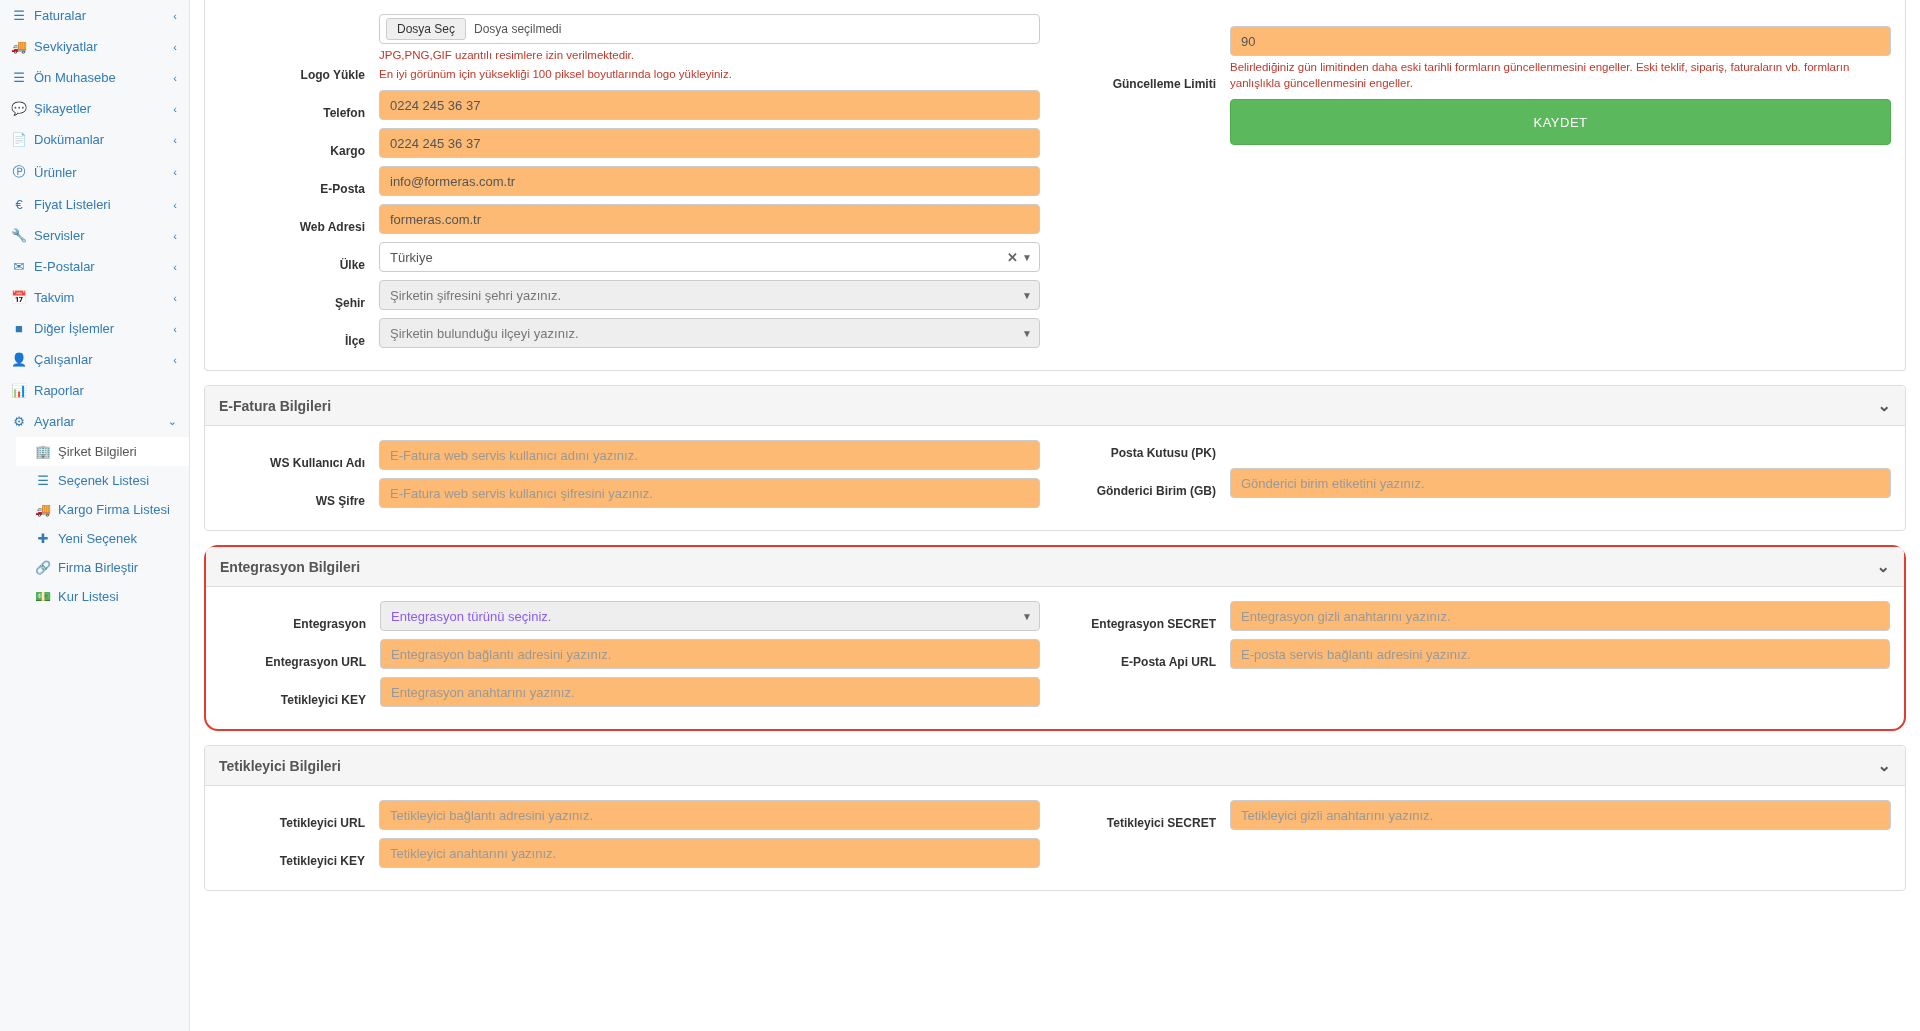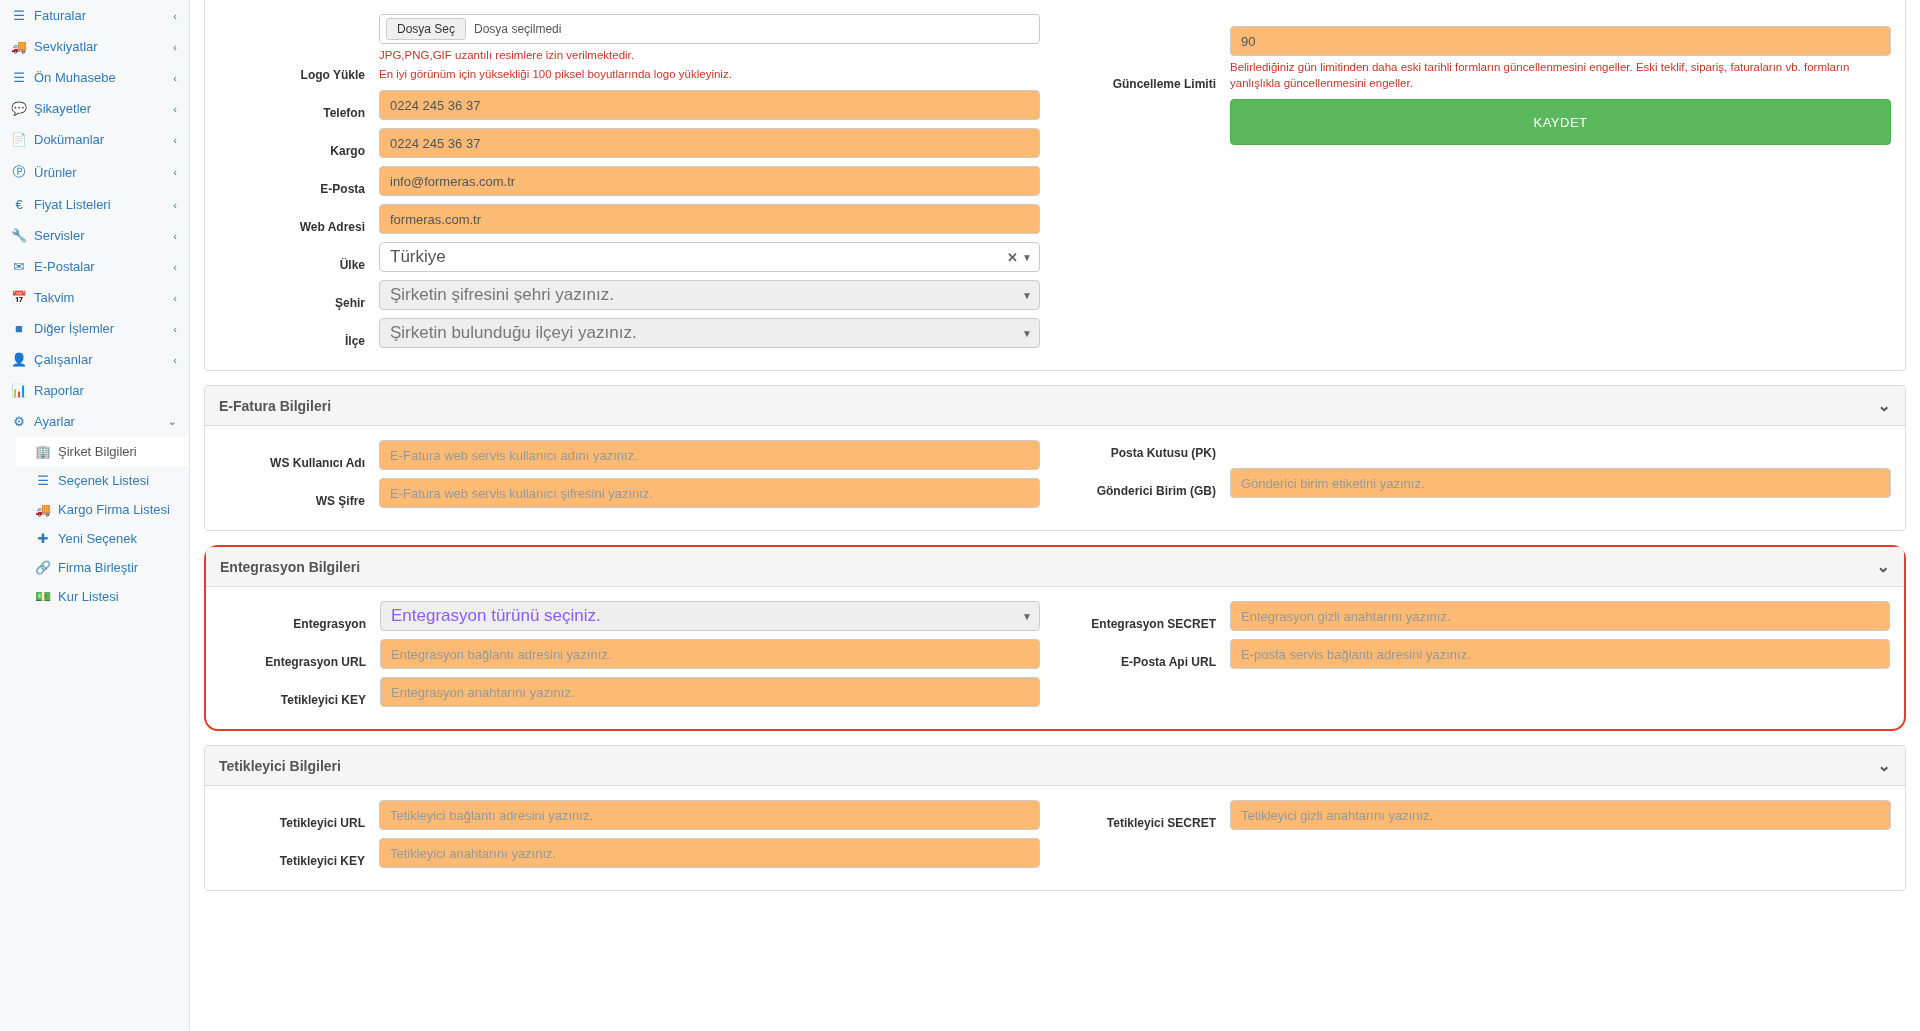--- a/index.html
+++ b/index.html
@@ -22,21 +22,21 @@
     .panel-body { padding: 14px; }
     .panel.highlight { border: 2px solid #e33b2e; border-radius: 14px; }
     .panel.highlight .panel-header { border-radius: 6px 6px 0 0; }
     .row { display: flex; gap: 30px; }
     .col { flex: 1; }
     .form-group { display: flex; align-items: flex-end; margin-bottom: 8px; }
     .form-label { width: 160px; text-align: right; padding-right: 14px; padding-top: 6px; font-size: 12px; font-weight: 600; color: #333; flex-shrink: 0; }
     .form-control-wrap { flex: 1; }
     .form-control { width: 100%; height: 30px; padding: 4px 10px; border: 1px solid #ccc; border-radius: 4px; font-size: 13px; background: #fdba74; color: #555; }
     .form-control::placeholder { color: #999; }
-    .form-select { width: 100%; height: 30px; padding: 4px 24px 4px 10px; border: 1px solid #ccc; border-radius: 4px; font-size: 17px; background: #eee; color: #555; position: relative; display: flex; align-items: center; justify-content: space-between; }
+    .form-select { width: 100%; height: 30px; padding: 4px 24px 4px 10px; border: 1px solid #ccc; border-radius: 4px; font-size: 13px; background: #eee; color: #555; position: relative; display: flex; align-items: center; justify-content: space-between; }
     .form-select.white { background: #fff; }
     .select-arrow { position: absolute; right: 8px; top: 50%; transform: translateY(-50%); font-size: 10px; color: #666; pointer-events: none; }
     .select-clear { position: absolute; right: 22px; top: 50%; transform: translateY(-50%); font-size: 13px; color: #666; font-weight: bold; }
     .form-select-wrap { position: relative; flex: 1; }
     .help-text { font-size: 11.5px; color: #c0392b; margin-top: 3px; line-height: 1.4; }
     .btn-save { width: 100%; height: 46px; background: #5cb85c; border: 1px solid #4cae4c; color: #fff; font-size: 13px; border-radius: 4px; cursor: pointer; letter-spacing: 0.5px; }
     .btn-file { display: inline-block; padding: 3px 10px; border: 1px solid #ccc; border-radius: 3px; background: #efefef; font-size: 12px; }
     .file-wrap { display: flex; align-items: center; gap: 8px; height: 30px; padding: 2px 6px; border: 1px solid #ccc; border-radius: 4px; background: #fff; }
     .file-text { font-size: 12px; color: #555; }
     .chevron-toggle { font-size: 16px; color: #555; cursor: pointer; }

